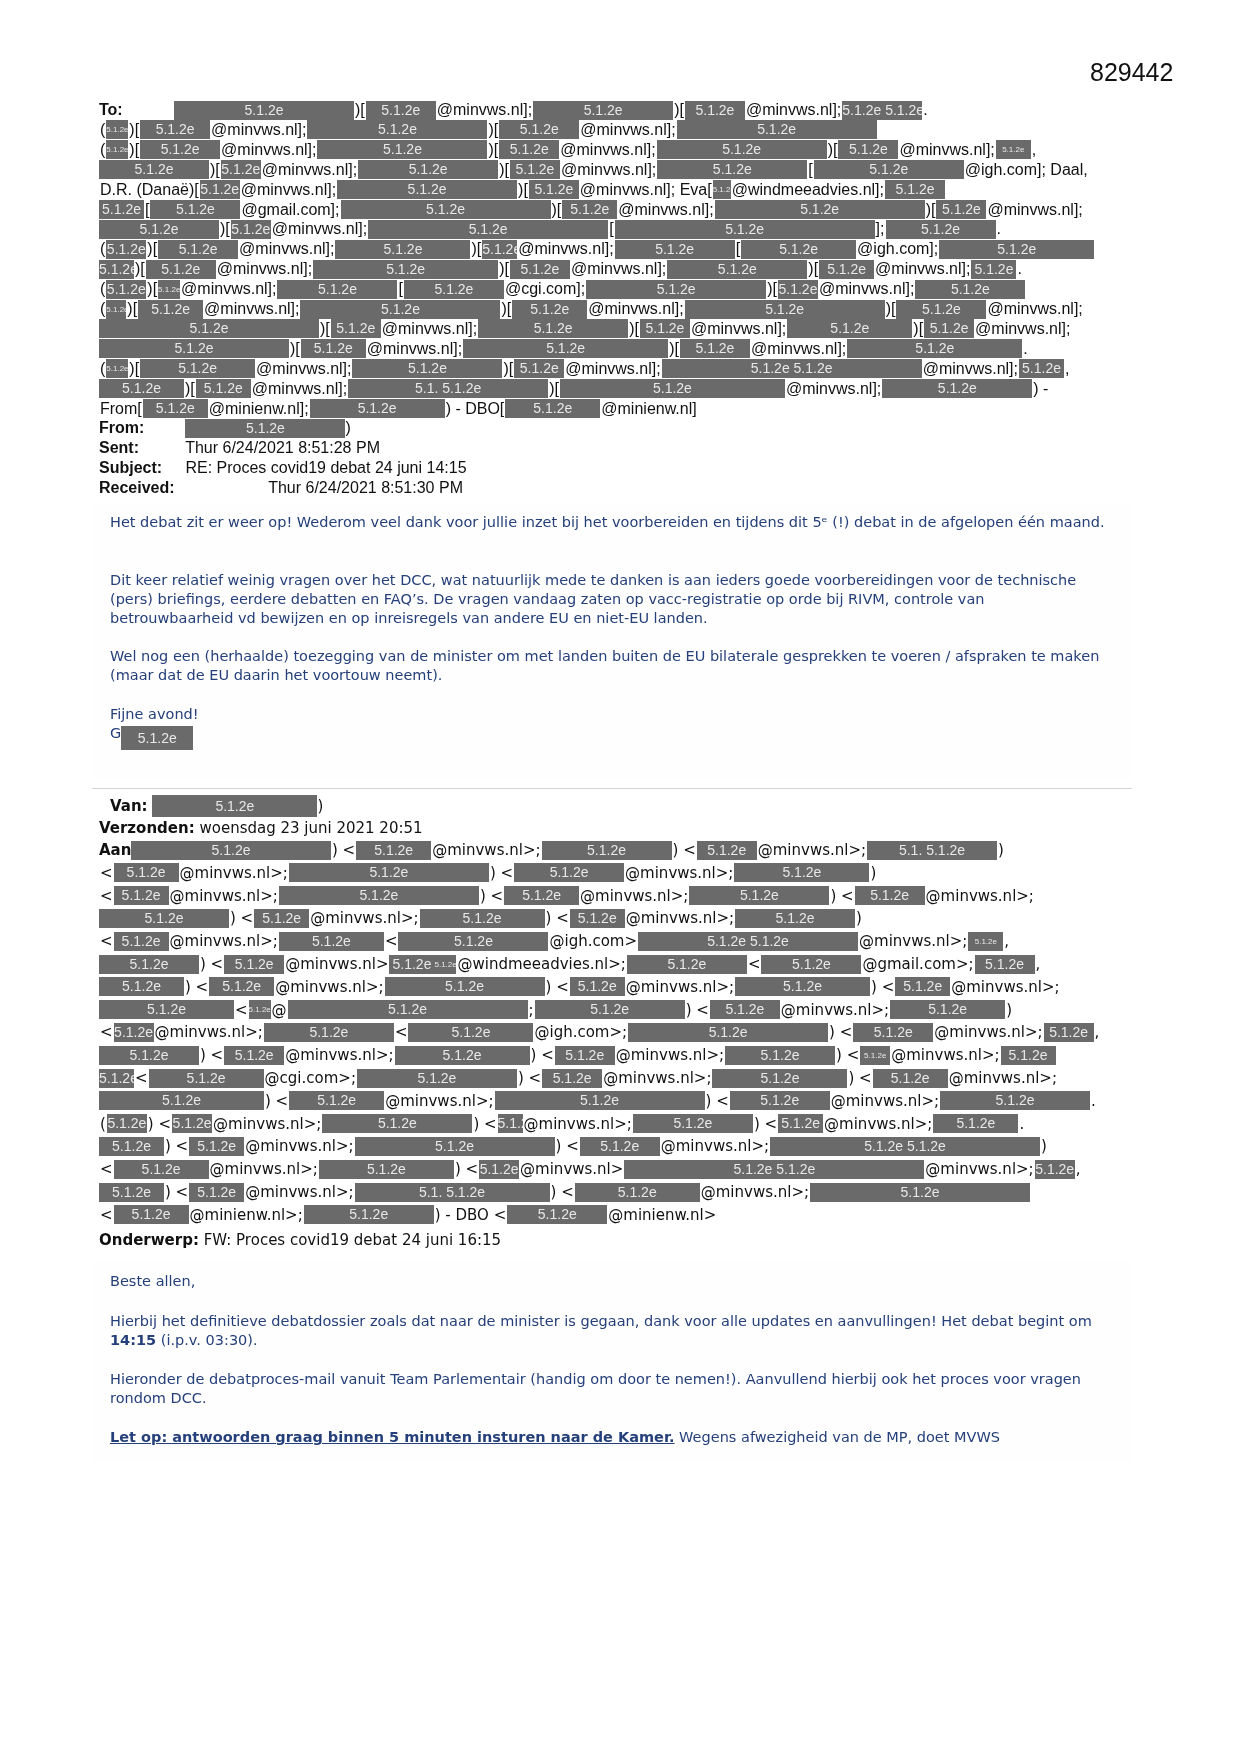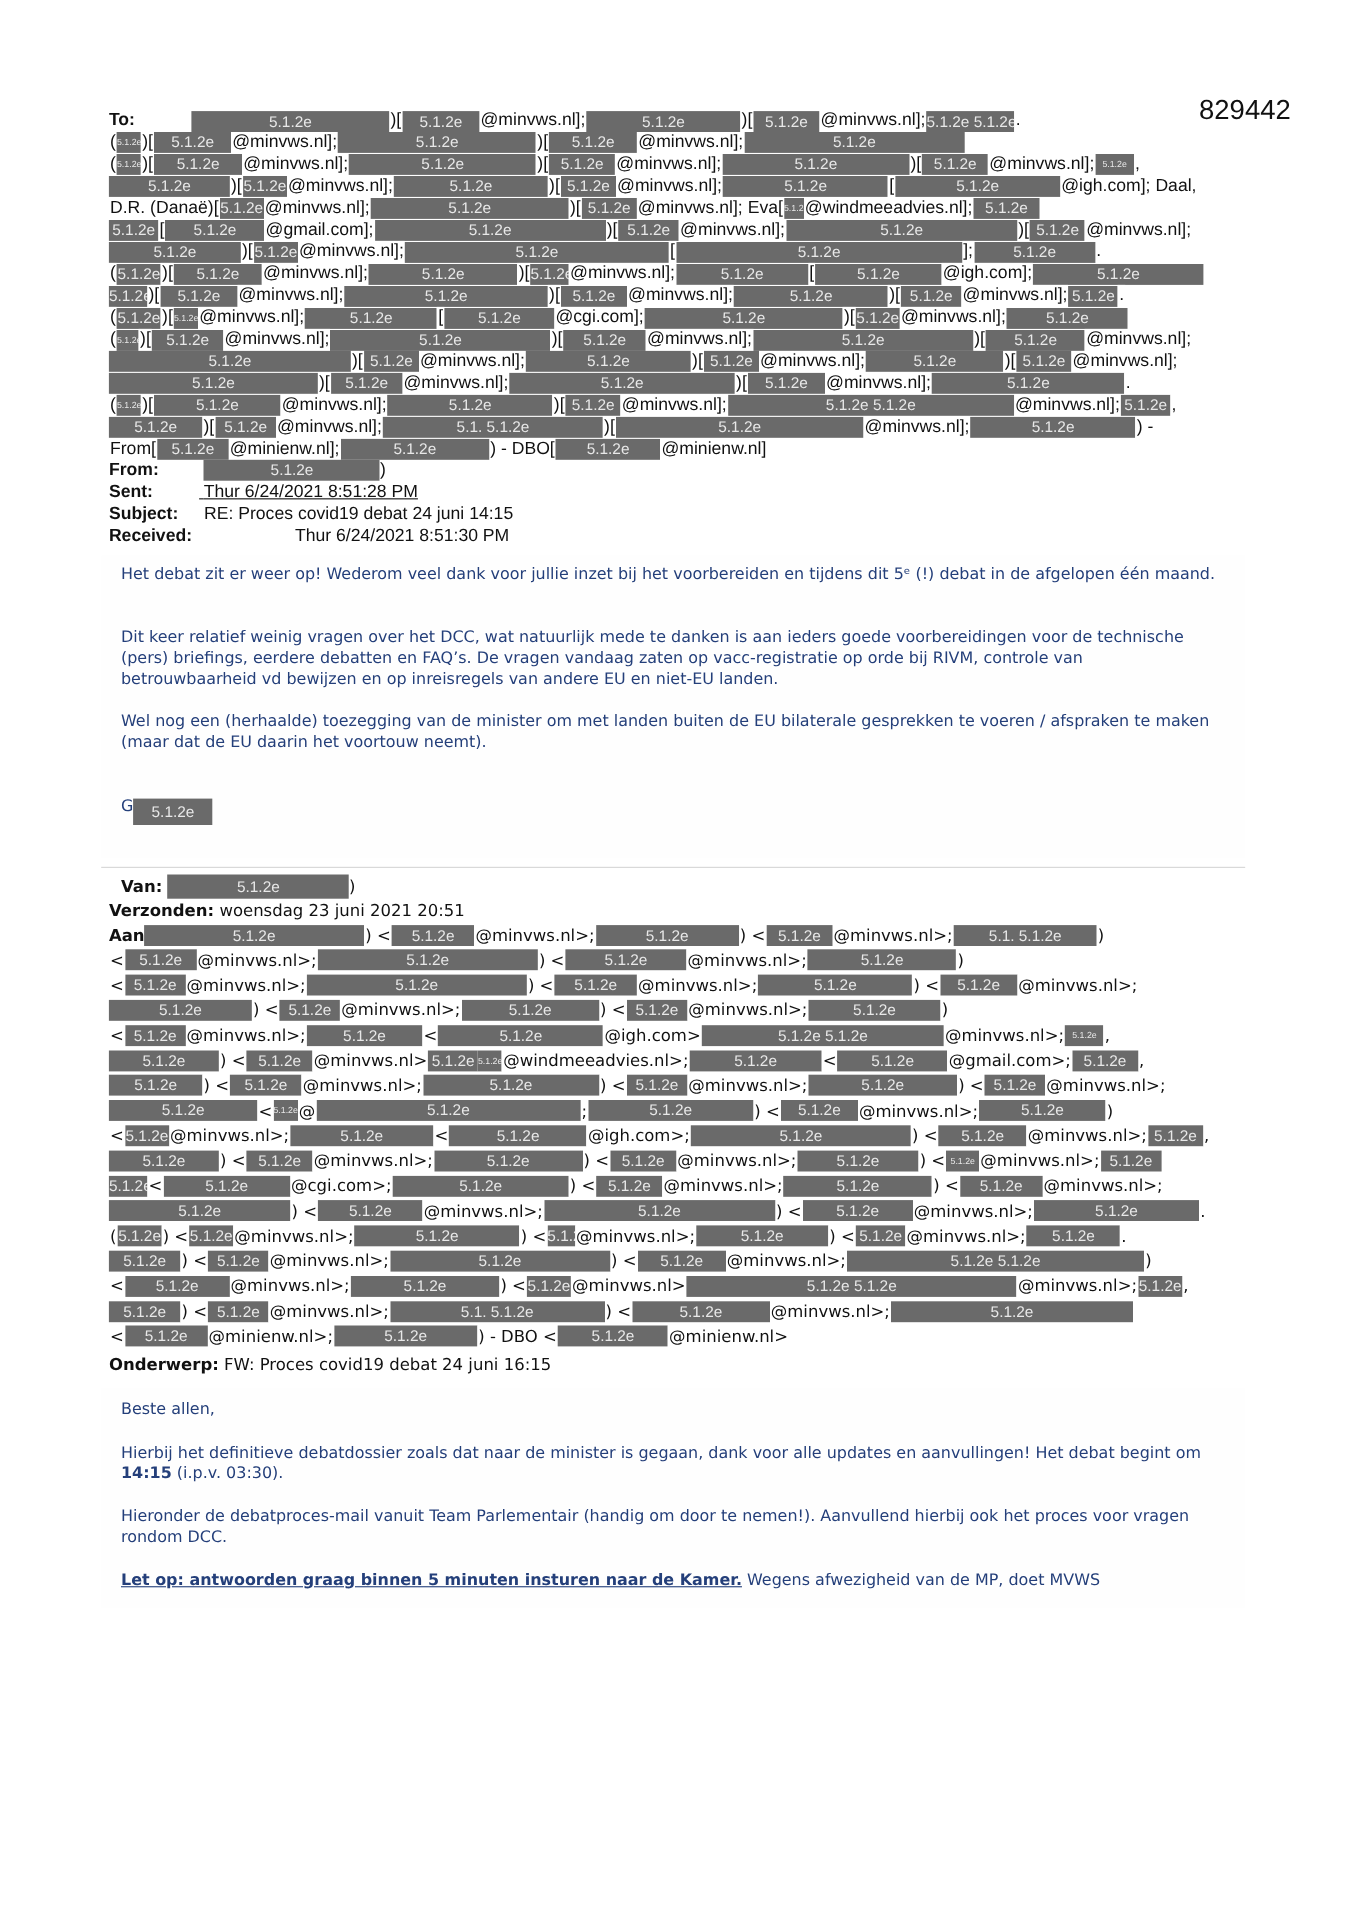--- a/index.html
+++ b/index.html
@@ -1,17 +1,17 @@
 <!DOCTYPE html>
 <html><head>
 <meta charset="utf-8">
 <style>
   html, body { margin: 0; padding: 0; background: #ffffff; }
   body { width: 1241px; height: 1754px; position: relative; overflow: hidden; font-family: "Liberation Sans", sans-serif; color: #111; }
-  .docid { position: absolute; left: 1090px; top: 58px; font-size: 25px; color: #111; margin-top: 28px; }
+  .docid { position: absolute; left: 1090px; top: 58px; font-size: 25px; color: #111; }
   .hdr-line { position: absolute; left: 99px; height: 20px; font-size: 16px; line-height: 20px; white-space: nowrap; display: flex; align-items: center; }
   .seg-text { color: #111; background: #fff; padding: 0 1px; }
   .seg-label { font-weight: bold; color: #111; }
   .redact { display: inline-block; background: #6a6a6a; color: #e8e8e8; text-align: center; font-size: 14px; height: 19px; line-height: 19px; font-family: "Liberation Sans", sans-serif; }
   .redact.small { font-size: 8px; }
   .meta-row { position: absolute; left: 99px; font-size: 16px; line-height: 20px; white-space: nowrap; }
   .meta-row .lbl { font-weight: bold; display: inline-block; width: 82px; }
   .body-panel { position: absolute; left: 92px; width: 1040px; background: #fefefe; }
   .body-text { font-family: "DejaVu Sans", sans-serif; font-size: 14.5px; color: #243f7a; line-height: 19px; margin: 0; position: absolute; left: 18px; width: 1000px; }
   .divider { position: absolute; left: 92px; top: 788px; width: 1040px; height: 1px; background: #d5d5d5; }
@@ -243,37 +243,38 @@
       <span class="seg-text">) - DBO[</span>
       <span class="redact" style="width: 95px;">5.1.2e</span>
       <span class="seg-text">@minienw.nl]</span>
     </div>
   </div>
 
 <div class="meta-row" style="top:418px;">
   <span class="lbl">From:</span>
   <span class="redact" style="width:160px;">5.1.2e</span><span>)</span>
 </div>
-<div class="meta-row" style="top:438px;text-decoration:underline;">
+<div class="meta-row" style="top:438px;">
   <span class="lbl">Sent:</span>
   <span>Thur 6/24/2021 8:51:28 PM</span>
 </div>
 <div class="meta-row" style="top:458px;">
   <span class="lbl">Subject:</span>
   <span>RE: Proces covid19 debat 24 juni 14:15</span>
 </div>
 <div class="meta-row" style="top:478px;">
   <span class="lbl" style="width:165px;">Received:</span>
   <span>Thur 6/24/2021 8:51:30 PM</span>
 </div>
 
 <div class="body-panel" style="top:505px; height:275px;">
   <p class="body-text" style="top:8px;">Het debat zit er weer op! Wederom veel dank voor jullie inzet bij het voorbereiden en tijdens dit 5ᵉ (!) debat in de afgelopen één maand.</p>
   <p class="body-text" style="top:66px;">Dit keer relatief weinig vragen over het DCC, wat natuurlijk mede te danken is aan ieders goede voorbereidingen voor de technische (pers) briefings, eerdere debatten en FAQ’s. De vragen vandaag zaten op vacc-registratie op orde bij RIVM, controle van betrouwbaarheid vd bewijzen en op inreisregels van andere EU en niet-EU landen.</p>
   <p class="body-text" style="top:142px;">Wel nog een (herhaalde) toezegging van de minister om met landen buiten de EU bilaterale gesprekken te voeren / afspraken te maken (maar dat de EU daarin het voortouw neemt).</p>
+  <p class="body-text" style="top:200px;">Fijne avond!</p>
   <p class="body-text" style="top:219px; display:flex; align-items:flex-start;">
     <span>G</span>
     <span class="redact" style="width:72px; height:24px; line-height:24px; margin-top:2px;">5.1.2e</span>
   </p>
 </div>
 
 <div class="divider"></div>
 
 <div class="fw-line" style="top:795px; left:110px;">
   <span class="seg-label">Van:</span>&nbsp;

